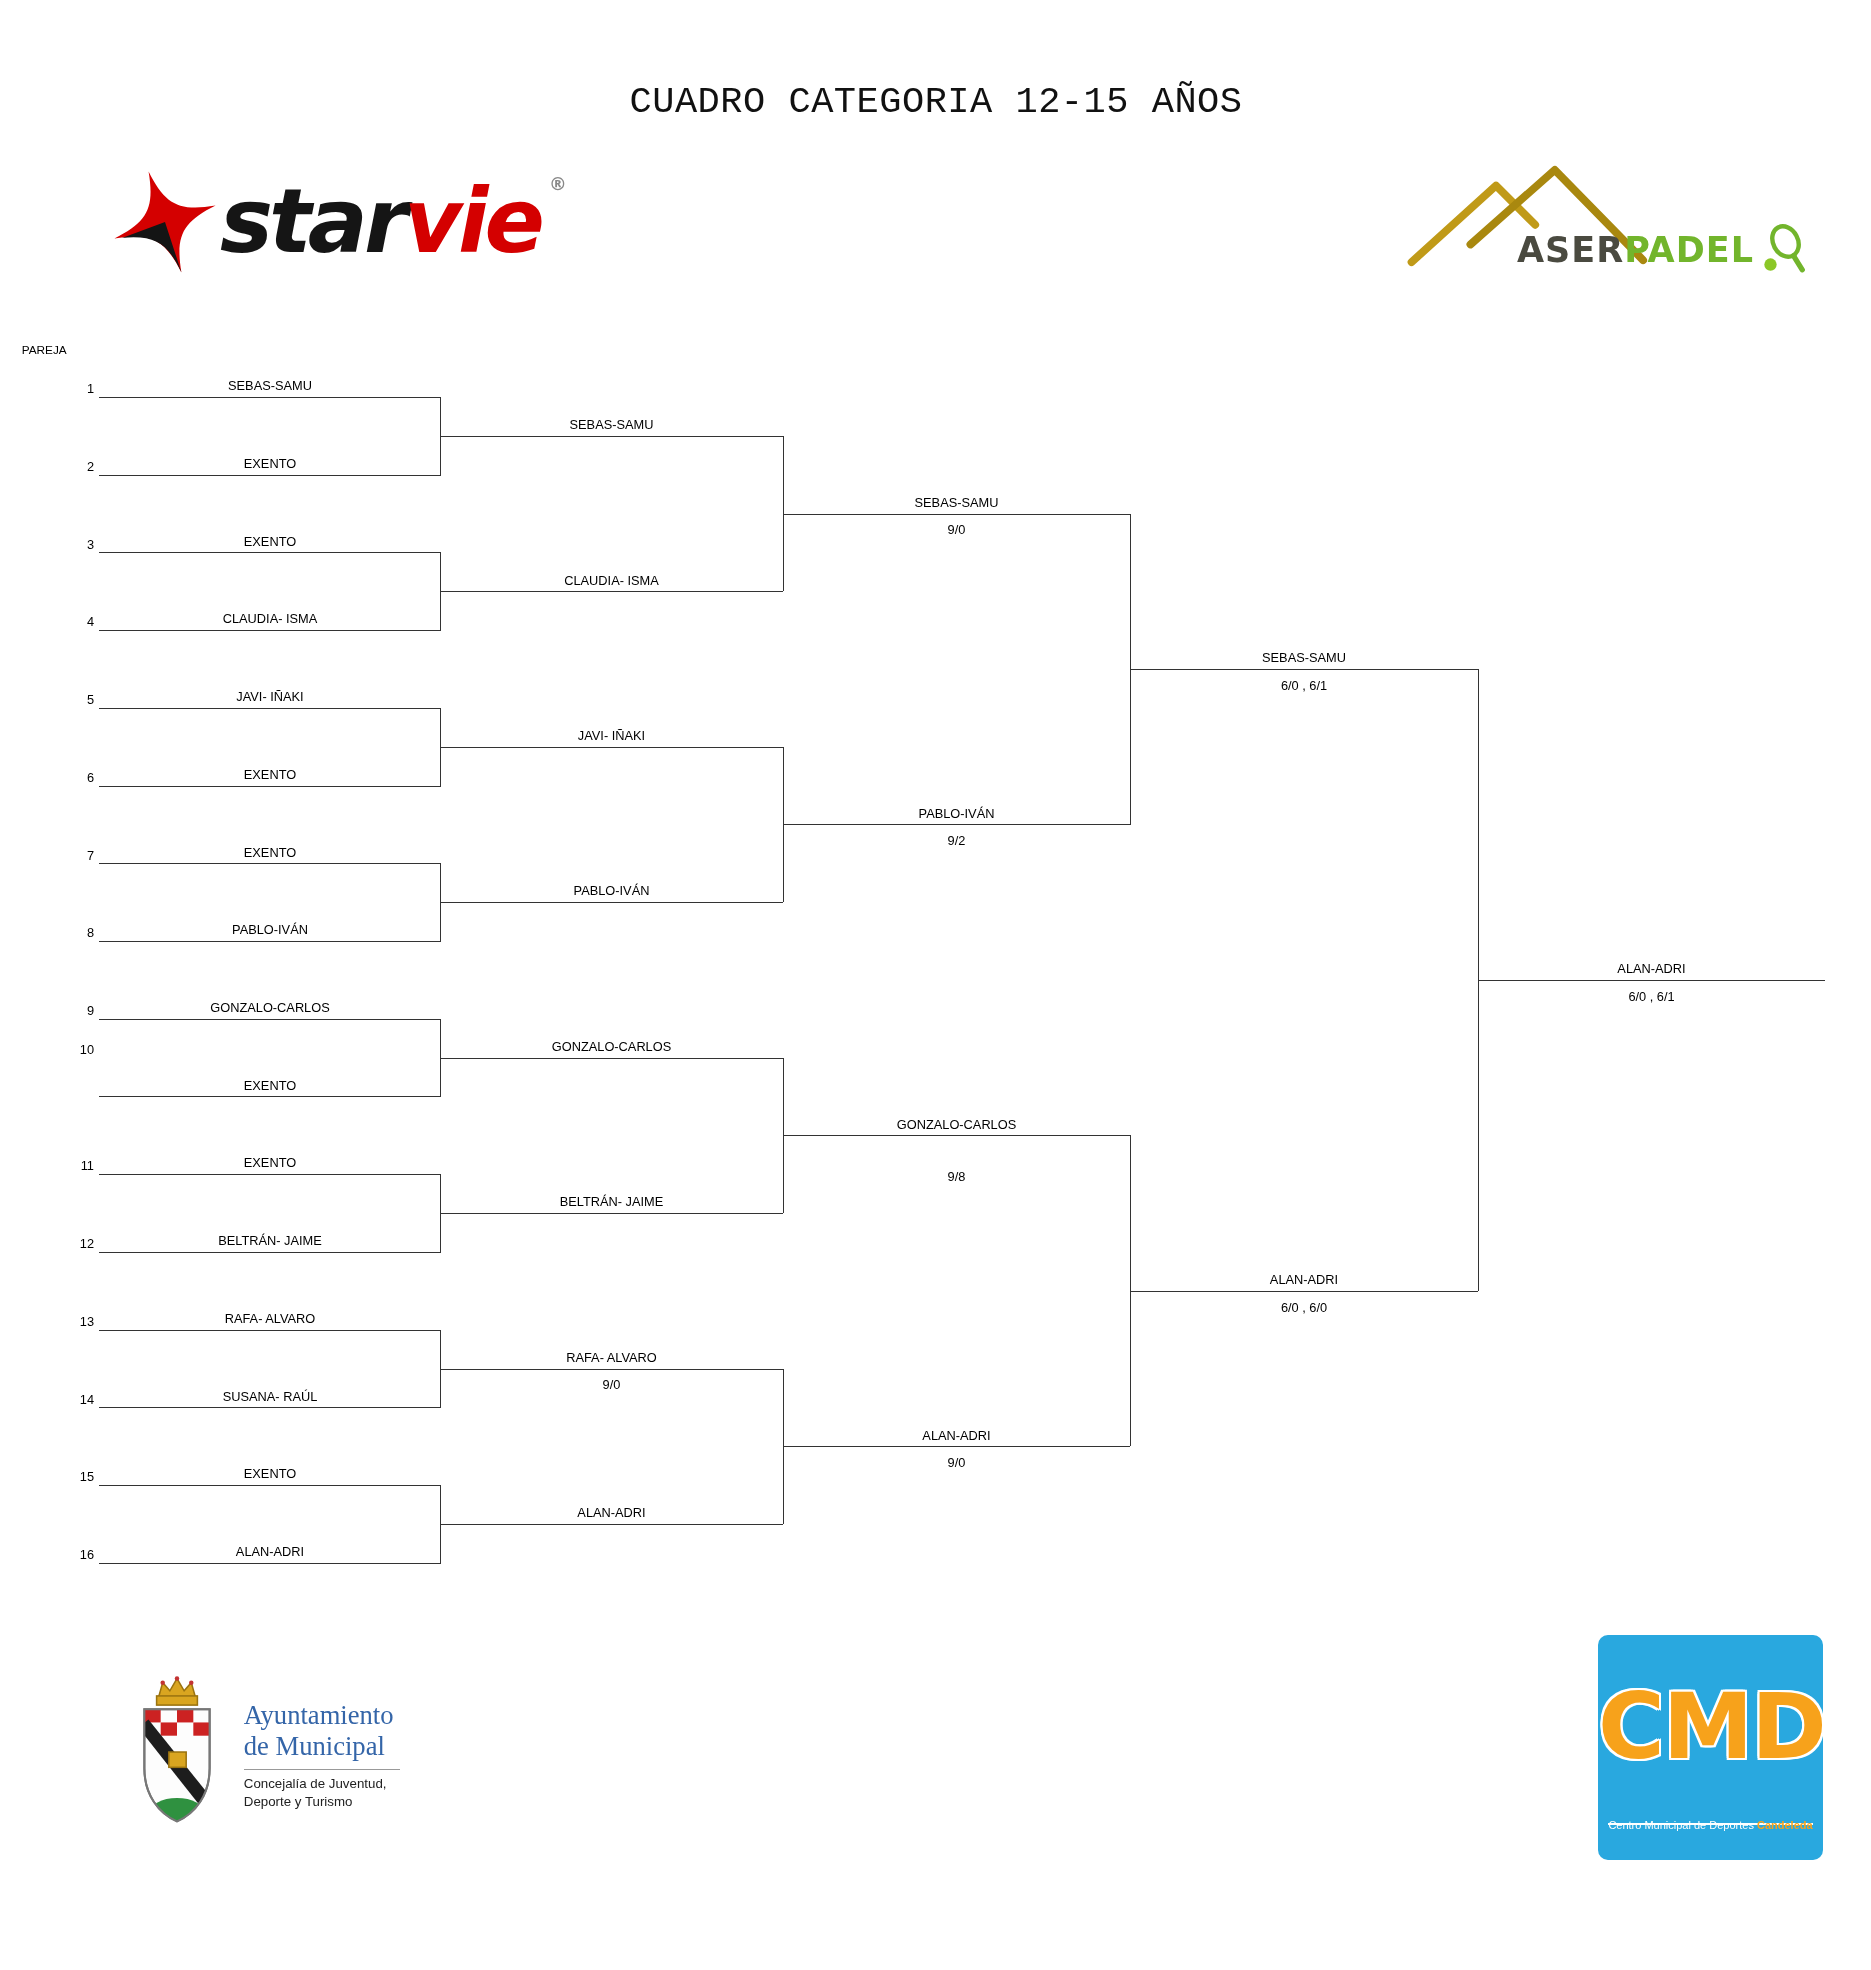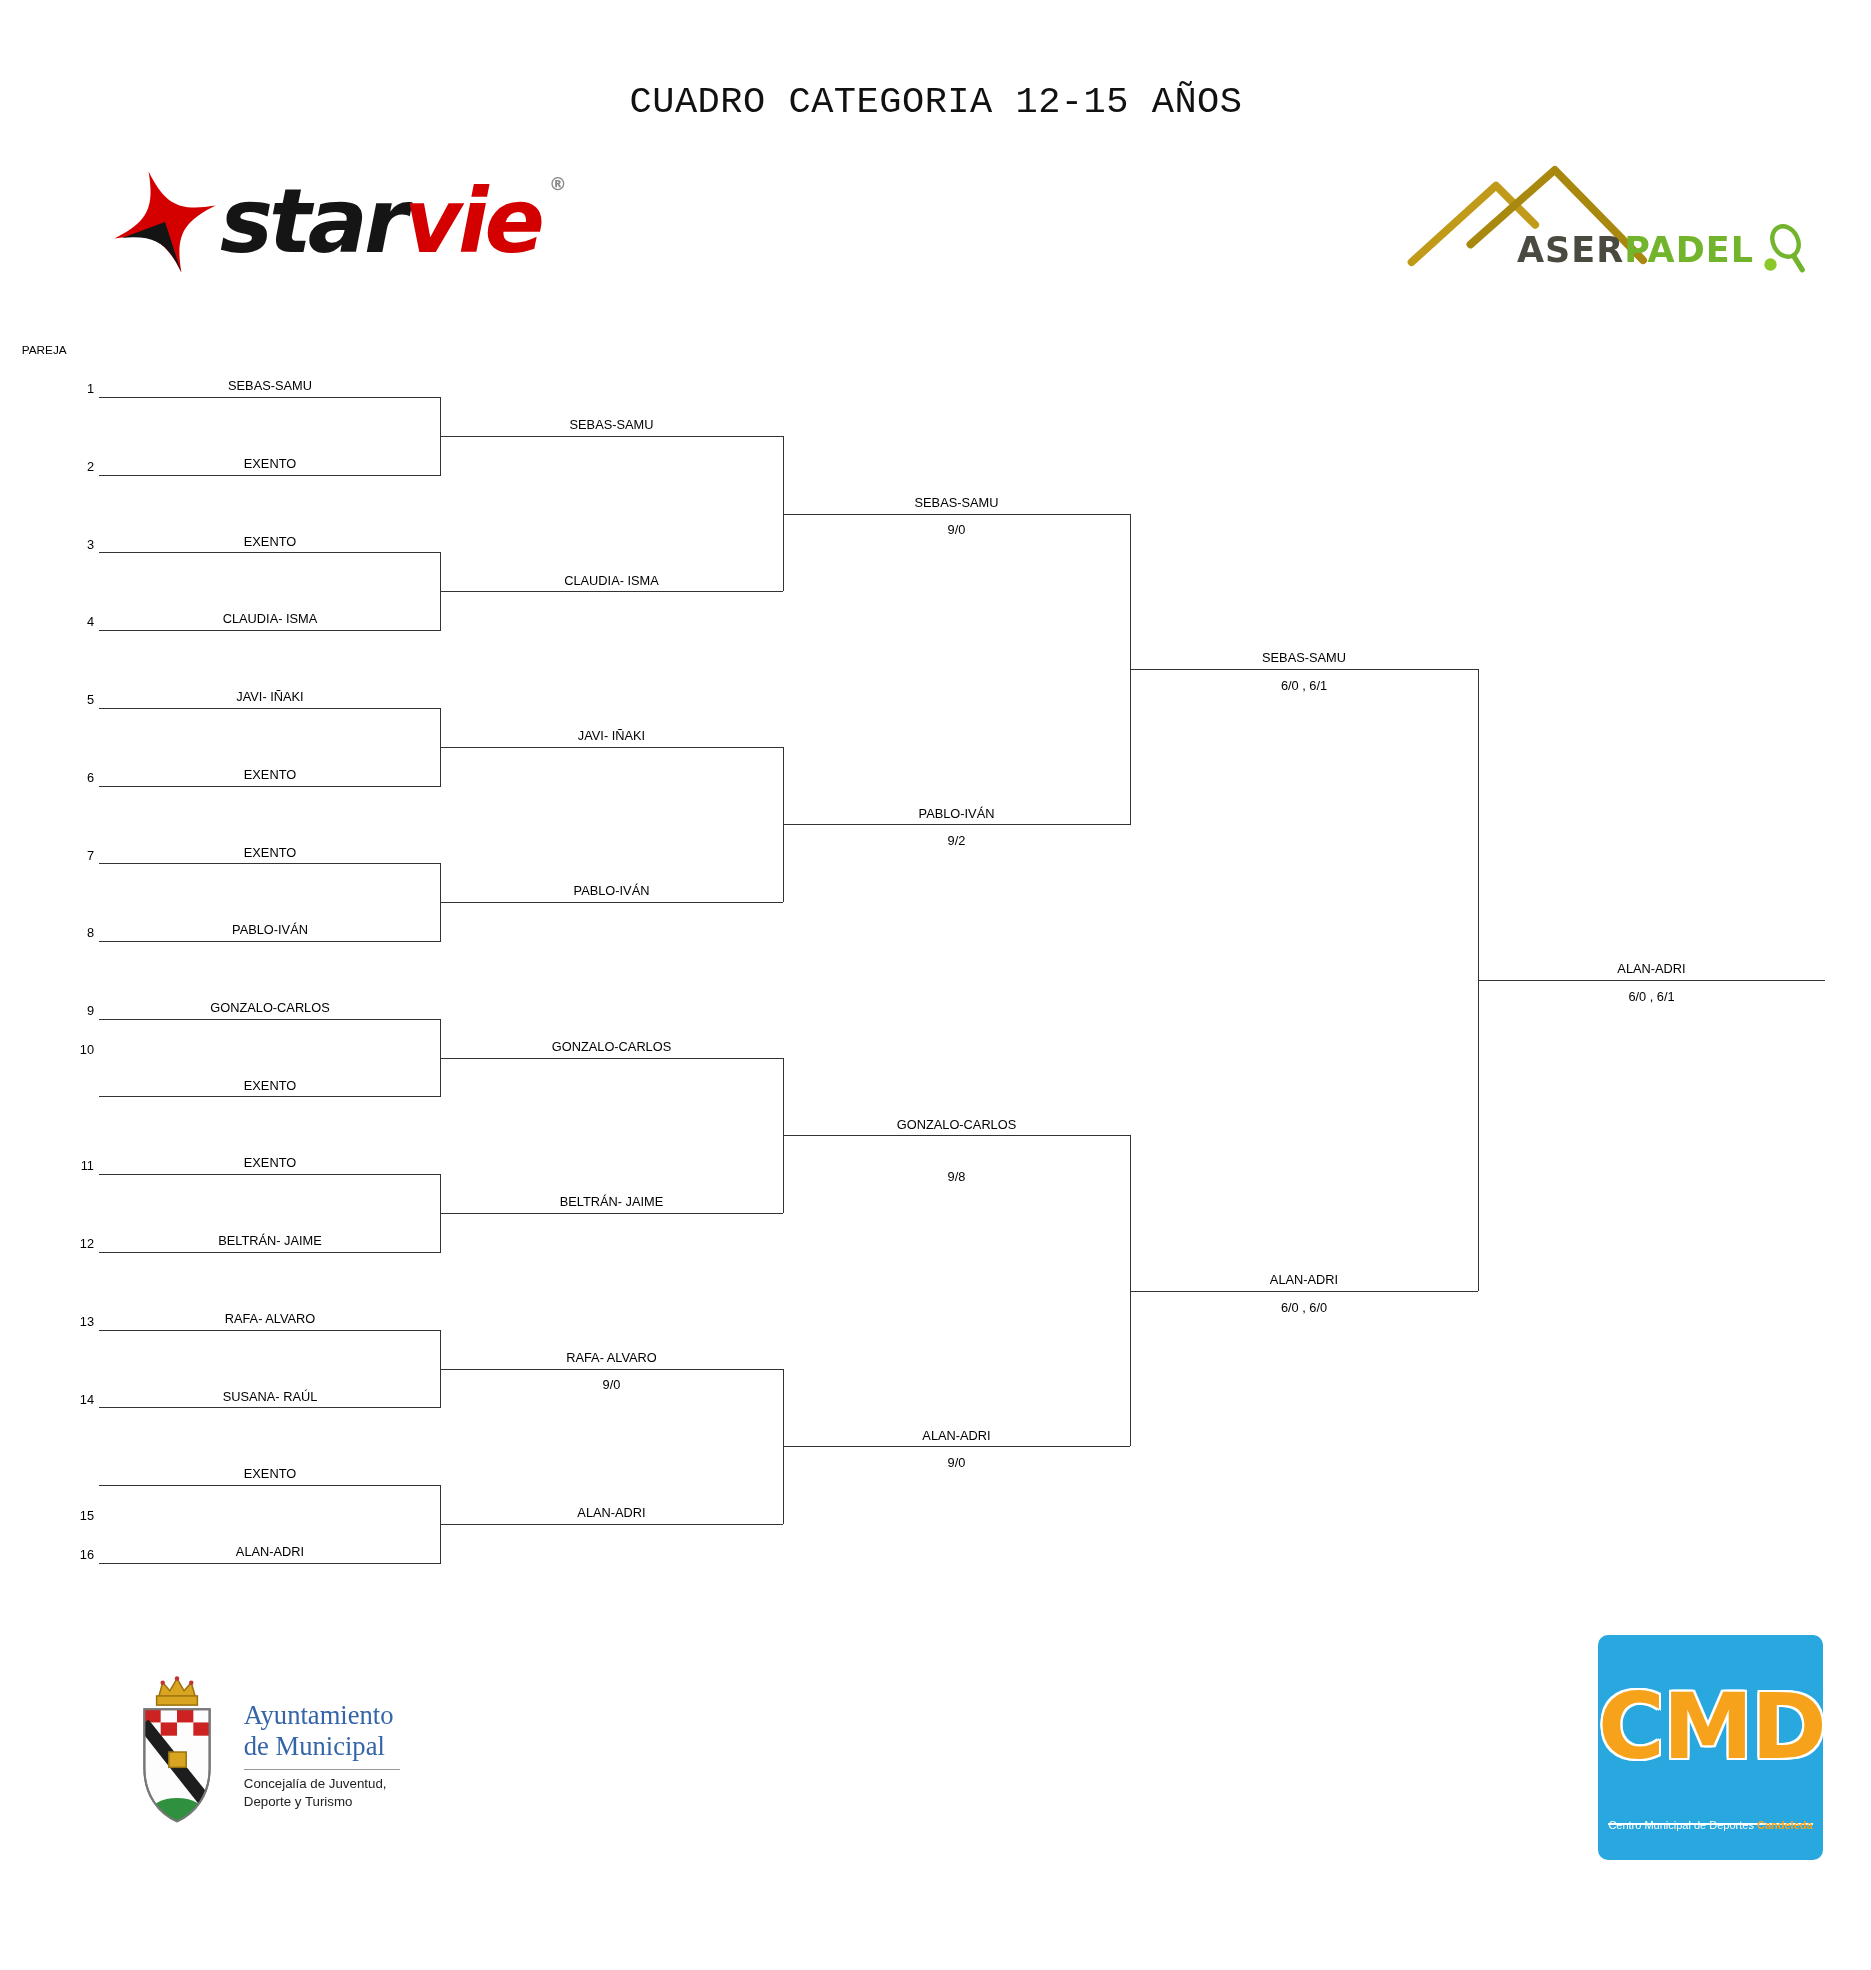--- a/index.html
+++ b/index.html
@@ -133,21 +133,21 @@
       <div class="hline" style="left: 99px; top: 1252px; width: 342px; position: absolute;"></div>
       <div class="tseed" style="left: 59px; top: 1236px; width: 35px; position: absolute;">12</div>
       <div class="tlabel" style="left: 99px; top: 1233px; width: 342px; position: absolute;">BELTRÁN- JAIME</div>
       <div class="hline" style="left: 99px; top: 1330px; width: 342px; position: absolute;"></div>
       <div class="tseed" style="left: 59px; top: 1314px; width: 35px; position: absolute;">13</div>
       <div class="tlabel" style="left: 99px; top: 1311px; width: 342px; position: absolute;">RAFA- ALVARO</div>
       <div class="hline" style="left: 99px; top: 1407px; width: 342px; position: absolute;"></div>
       <div class="tseed" style="left: 59px; top: 1392px; width: 35px; position: absolute;">14</div>
       <div class="tlabel" style="left: 99px; top: 1389px; width: 342px; position: absolute;">SUSANA- RAÚL</div>
       <div class="hline" style="left: 99px; top: 1485px; width: 342px; position: absolute;"></div>
-      <div class="tseed" style="left: 59px; top: 1469px; width: 35px; position: absolute; margin-top: 39px;">15</div>
+      <div class="tseed" style="left: 59px; top: 1469px; width: 35px; position: absolute;">15</div>
       <div class="tlabel" style="left: 99px; top: 1466px; width: 342px; position: absolute;">EXENTO</div>
       <div class="hline" style="left: 99px; top: 1563px; width: 342px; position: absolute;"></div>
       <div class="tseed" style="left: 59px; top: 1547px; width: 35px; position: absolute;">16</div>
       <div class="tlabel" style="left: 99px; top: 1544px; width: 342px; position: absolute;">ALAN-ADRI</div>
       <div class="hline" style="left: 440px; top: 436px; width: 343px; position: absolute;"></div>
       <div class="vline" style="left: 440px; top: 397px; height: 78px; position: absolute;"></div>
       <div class="tlabel" style="left: 440px; top: 417px; width: 343px; position: absolute;">SEBAS-SAMU</div>
       <div class="hline" style="left: 440px; top: 591px; width: 343px; position: absolute;"></div>
       <div class="vline" style="left: 440px; top: 552px; height: 78px; position: absolute;"></div>
       <div class="tlabel" style="left: 440px; top: 573px; width: 343px; position: absolute;">CLAUDIA- ISMA</div>

